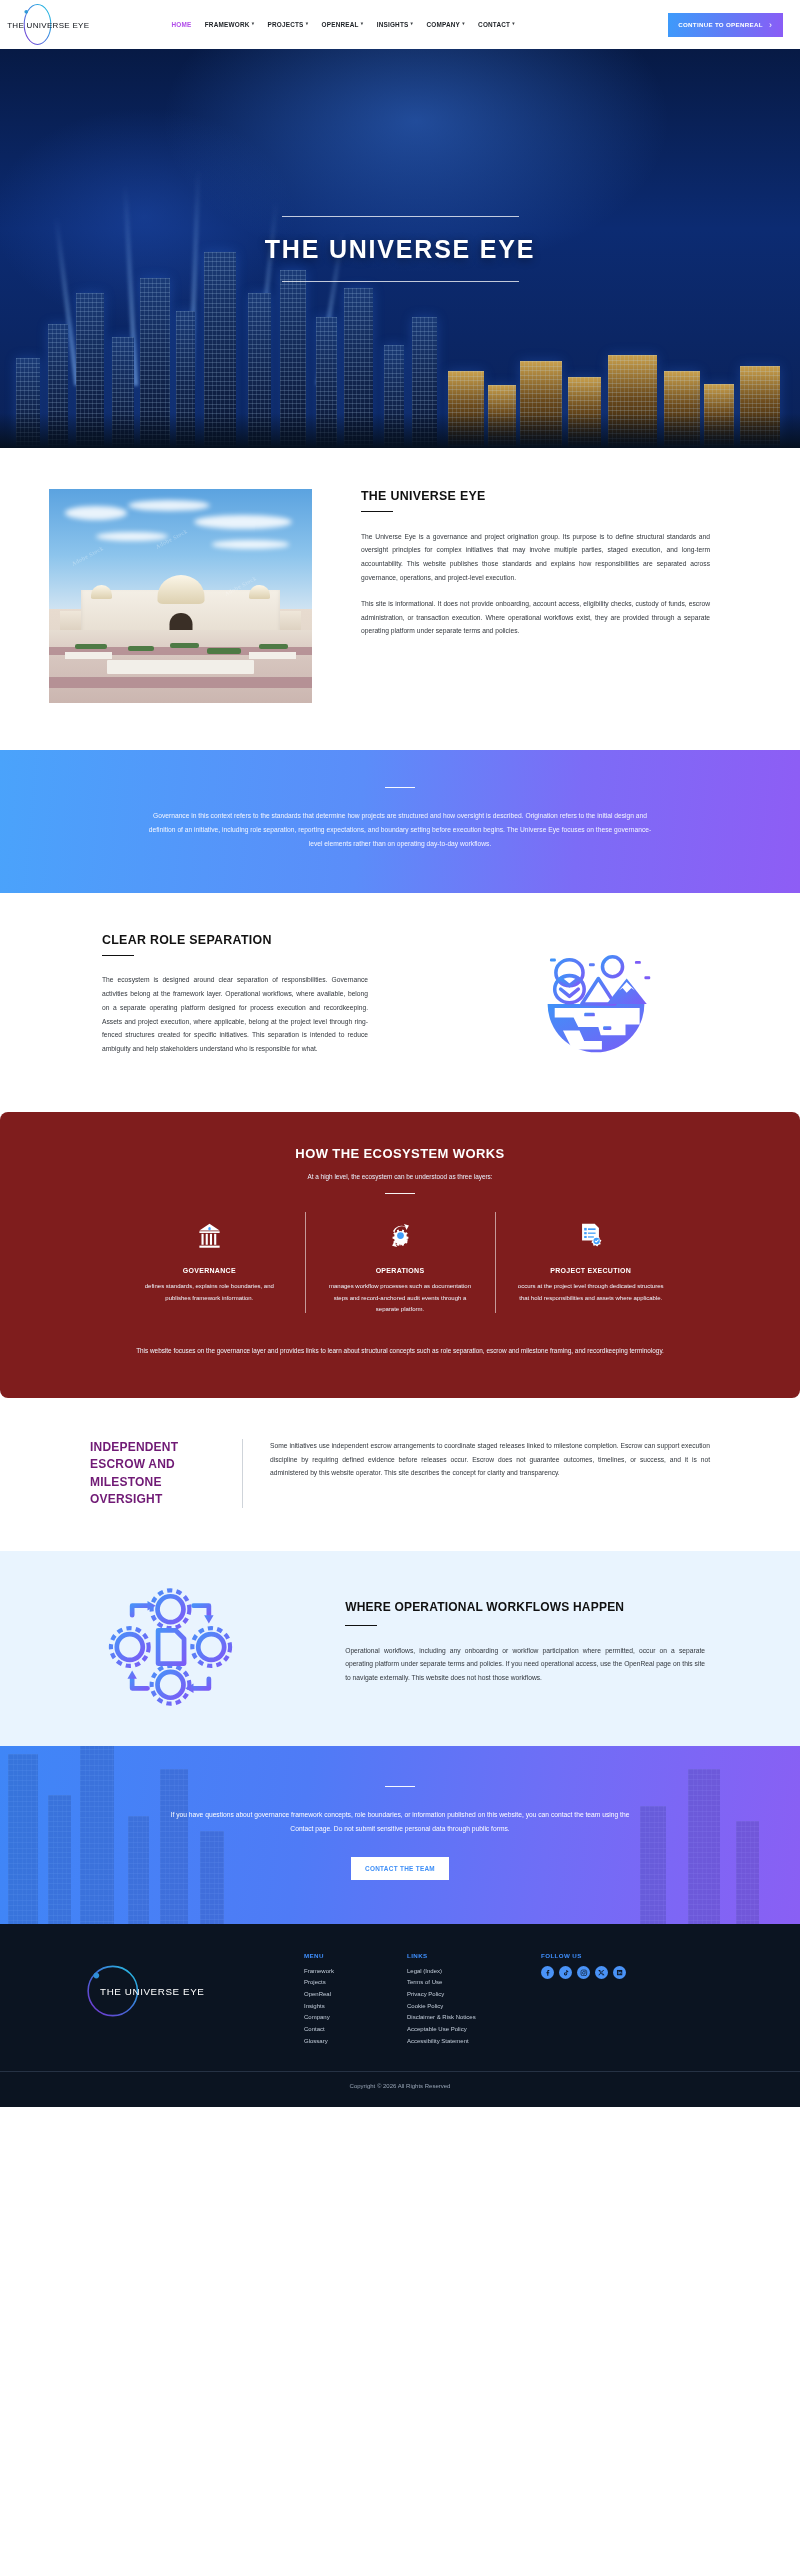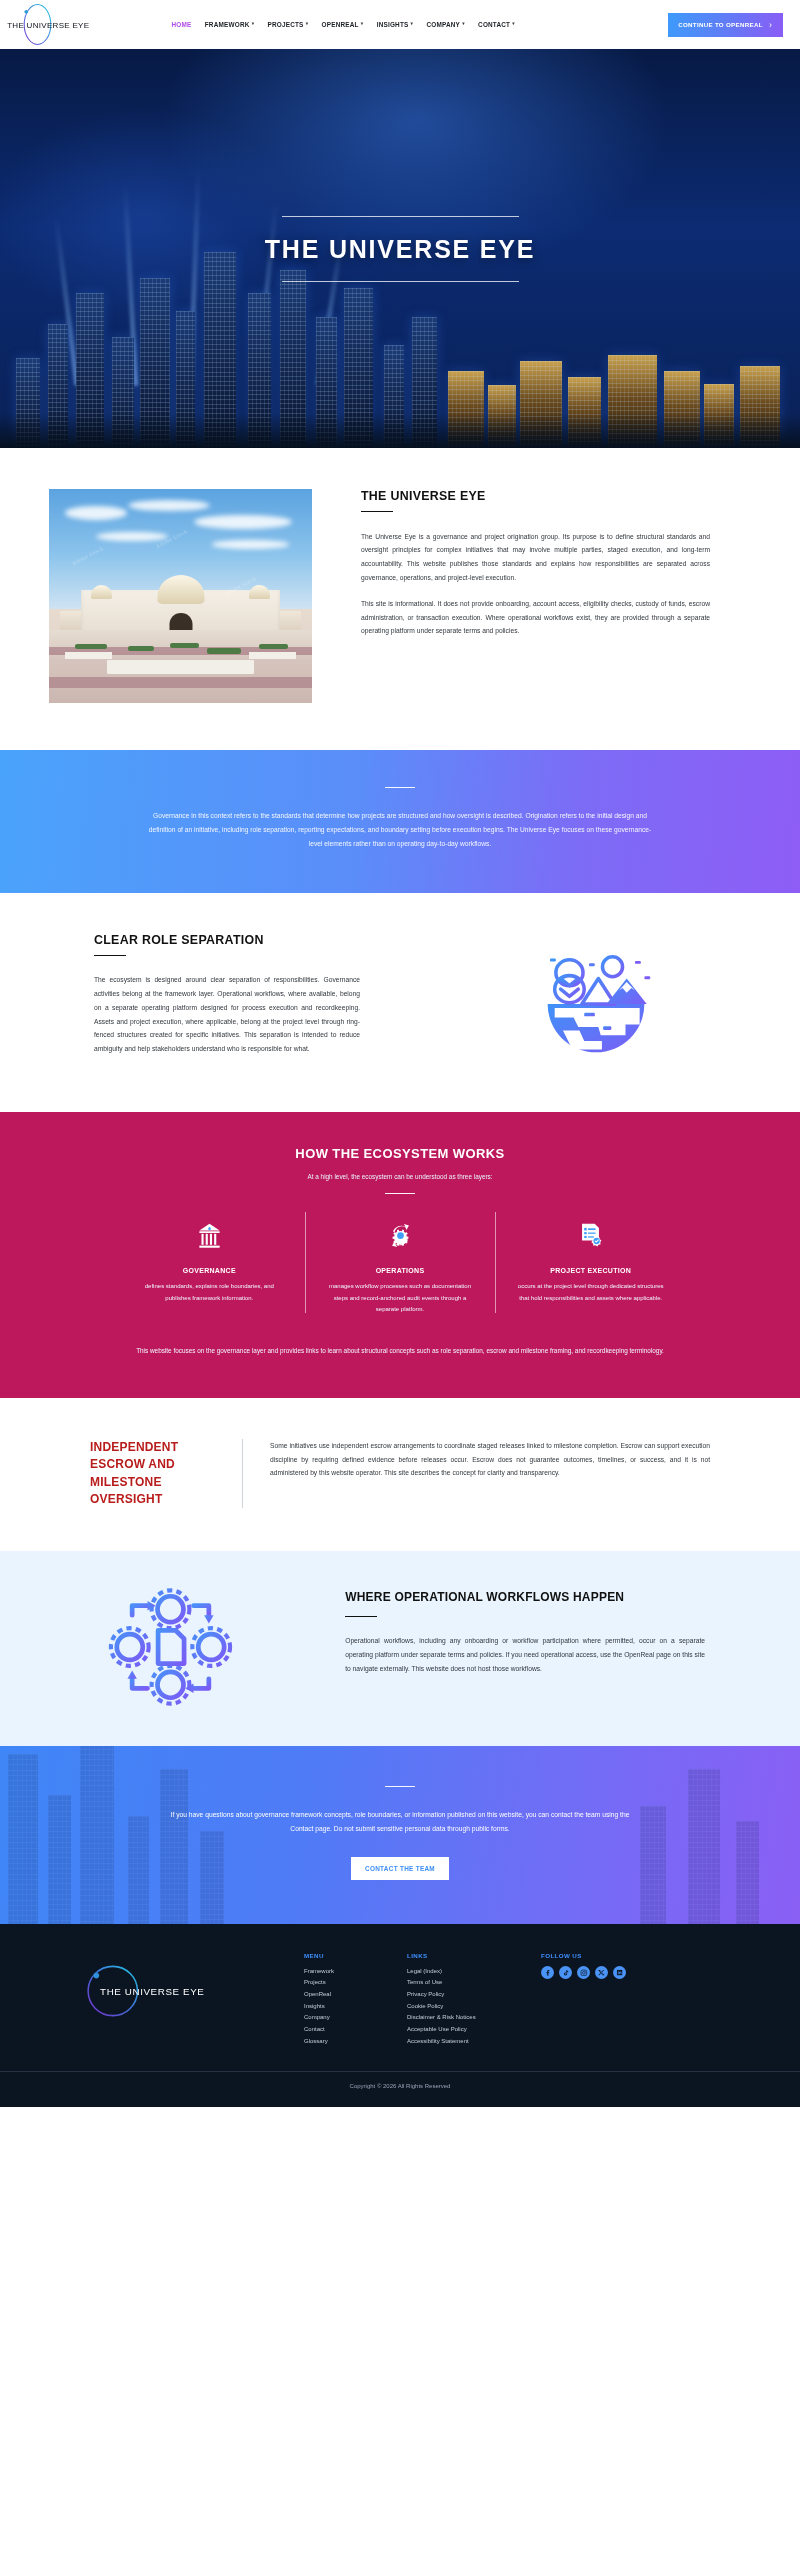--- a/index.html
+++ b/index.html
@@ -202,57 +202,57 @@
     text-transform: uppercase; margin-bottom: 11.3px;
   }
   .band-rule { width: 30px; height: 1px; background: rgba(255,255,255,.95); margin: 0 auto 20.6px; }
   .band-p {
     font-size: 6.7px; line-height: 2.1; max-width: 515px; margin: 0 auto; color: #f4f6ff;
   }
 
   
   .role {
     display: flex; align-items: center;
-    padding: 40px 4px 44px; background: #fff;
+    padding: 40px 12px 44px; background: #fff;
   }
   .role-text { width: 392px; flex: none; padding-left: 90px; padding-right: 36px; }
   .role-art { flex: 1; display: flex; justify-content: center; align-items: center; }
 
   
   .eco {
-    background: #be185d;
+    background: #7f1d1d;
     padding: 34px 0 40px;
-    text-align: center; color: #fff;
+    text-align: center; color: #fff; border-radius: 8px;
   }
   .eco-sub { font-size: 6.4px; margin: 0 0 13.4px; color: #eaf3ff; }
   .eco-cols { display: flex; max-width: 572px; margin: 21.6px auto 0; }
   .eco-col { flex: 1; padding: 0 17.5px; position: relative; }
   .eco-col + .eco-col::before {
     content: ""; position: absolute; left: 0; top: -3.1px; bottom: 3.1px;
     width: 0.5px; background: rgba(255,255,255,.55);
   }
   .eco-icon { height: 40px; display:flex; align-items:center; justify-content:center; margin-bottom: 11.3px; }
   .eco-h { font-size: 7px; font-weight: 700; letter-spacing: 0.3px; text-transform: uppercase; margin-bottom: 7.2px; }
   .eco-p { font-size: 6px; line-height: 1.95; color: #f0f7ff; }
   .eco-foot { font-size: 6.4px; line-height: 2.0; margin-top: 29px; color: #f1f7ff; }
 
   
   .escrow { display: flex; padding: 41px 0 43px; background: #fff; }
   .escrow-h {
     width: 242px; flex: none; padding-left: 90px; padding-right: 26px;
     font-size: 12px; font-weight: 700; line-height: 1.45; letter-spacing: 0.2px;
-    text-transform: uppercase; color: #b91c1c;
+    text-transform: uppercase; color: #701a75;
   }
   .escrow-body {
     flex: 1; padding-left: 27px; padding-right: 90px;
     border-left: 0.5px solid #cfd4da;
   }
 
   
-  .wf { display: flex; align-items: flex-start; padding: 37px 0 40px; background: #e9f4fe; }
+  .wf { display: flex; align-items: center; padding: 37px 0 40px; background: #e9f4fe; }
   .wf-art { width: 340px; flex: none; display:flex; justify-content:center; }
   .wf-text { flex: 1; padding-right: 95px; padding-left: 5.2px; }
   .wf-h { font-size: 12px; font-weight: 700; line-height: 1.5; letter-spacing:0.2px;
           text-transform: uppercase; color:#111; margin-bottom: 9.3px; }
 
   
   .contact {
     position: relative; overflow: hidden;
     padding: 40px 0 44px; text-align: center; color: #fff;
   }

